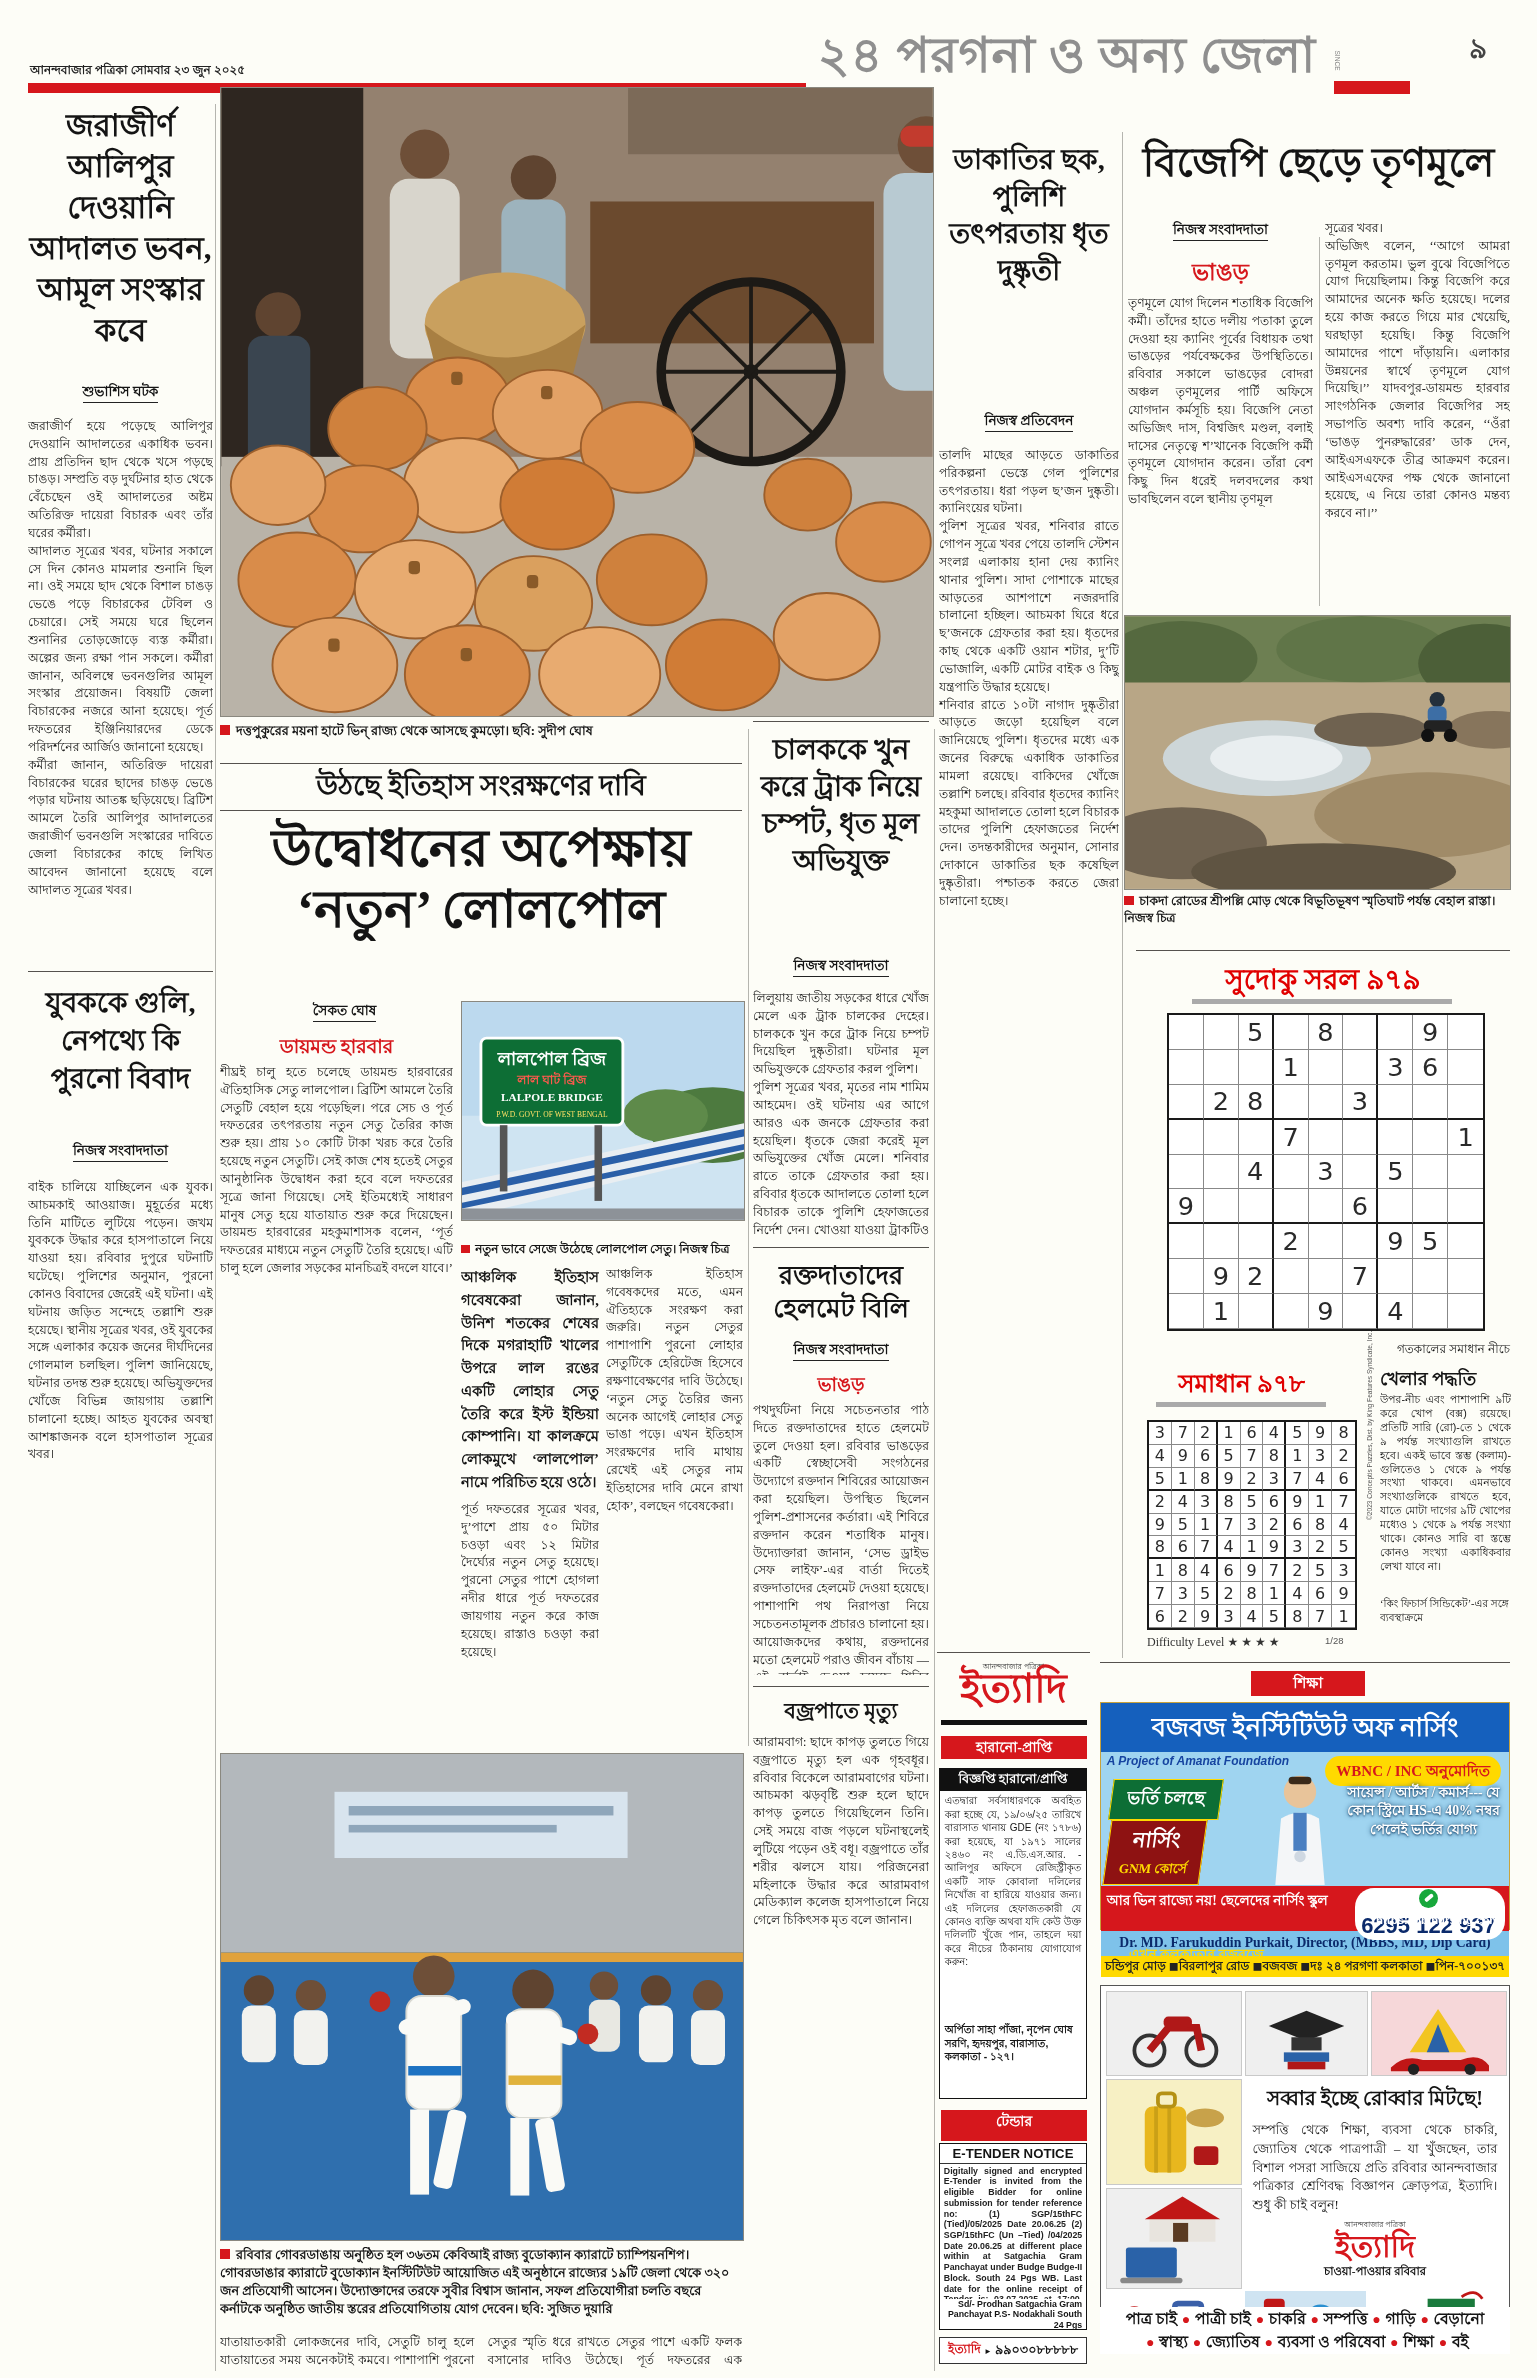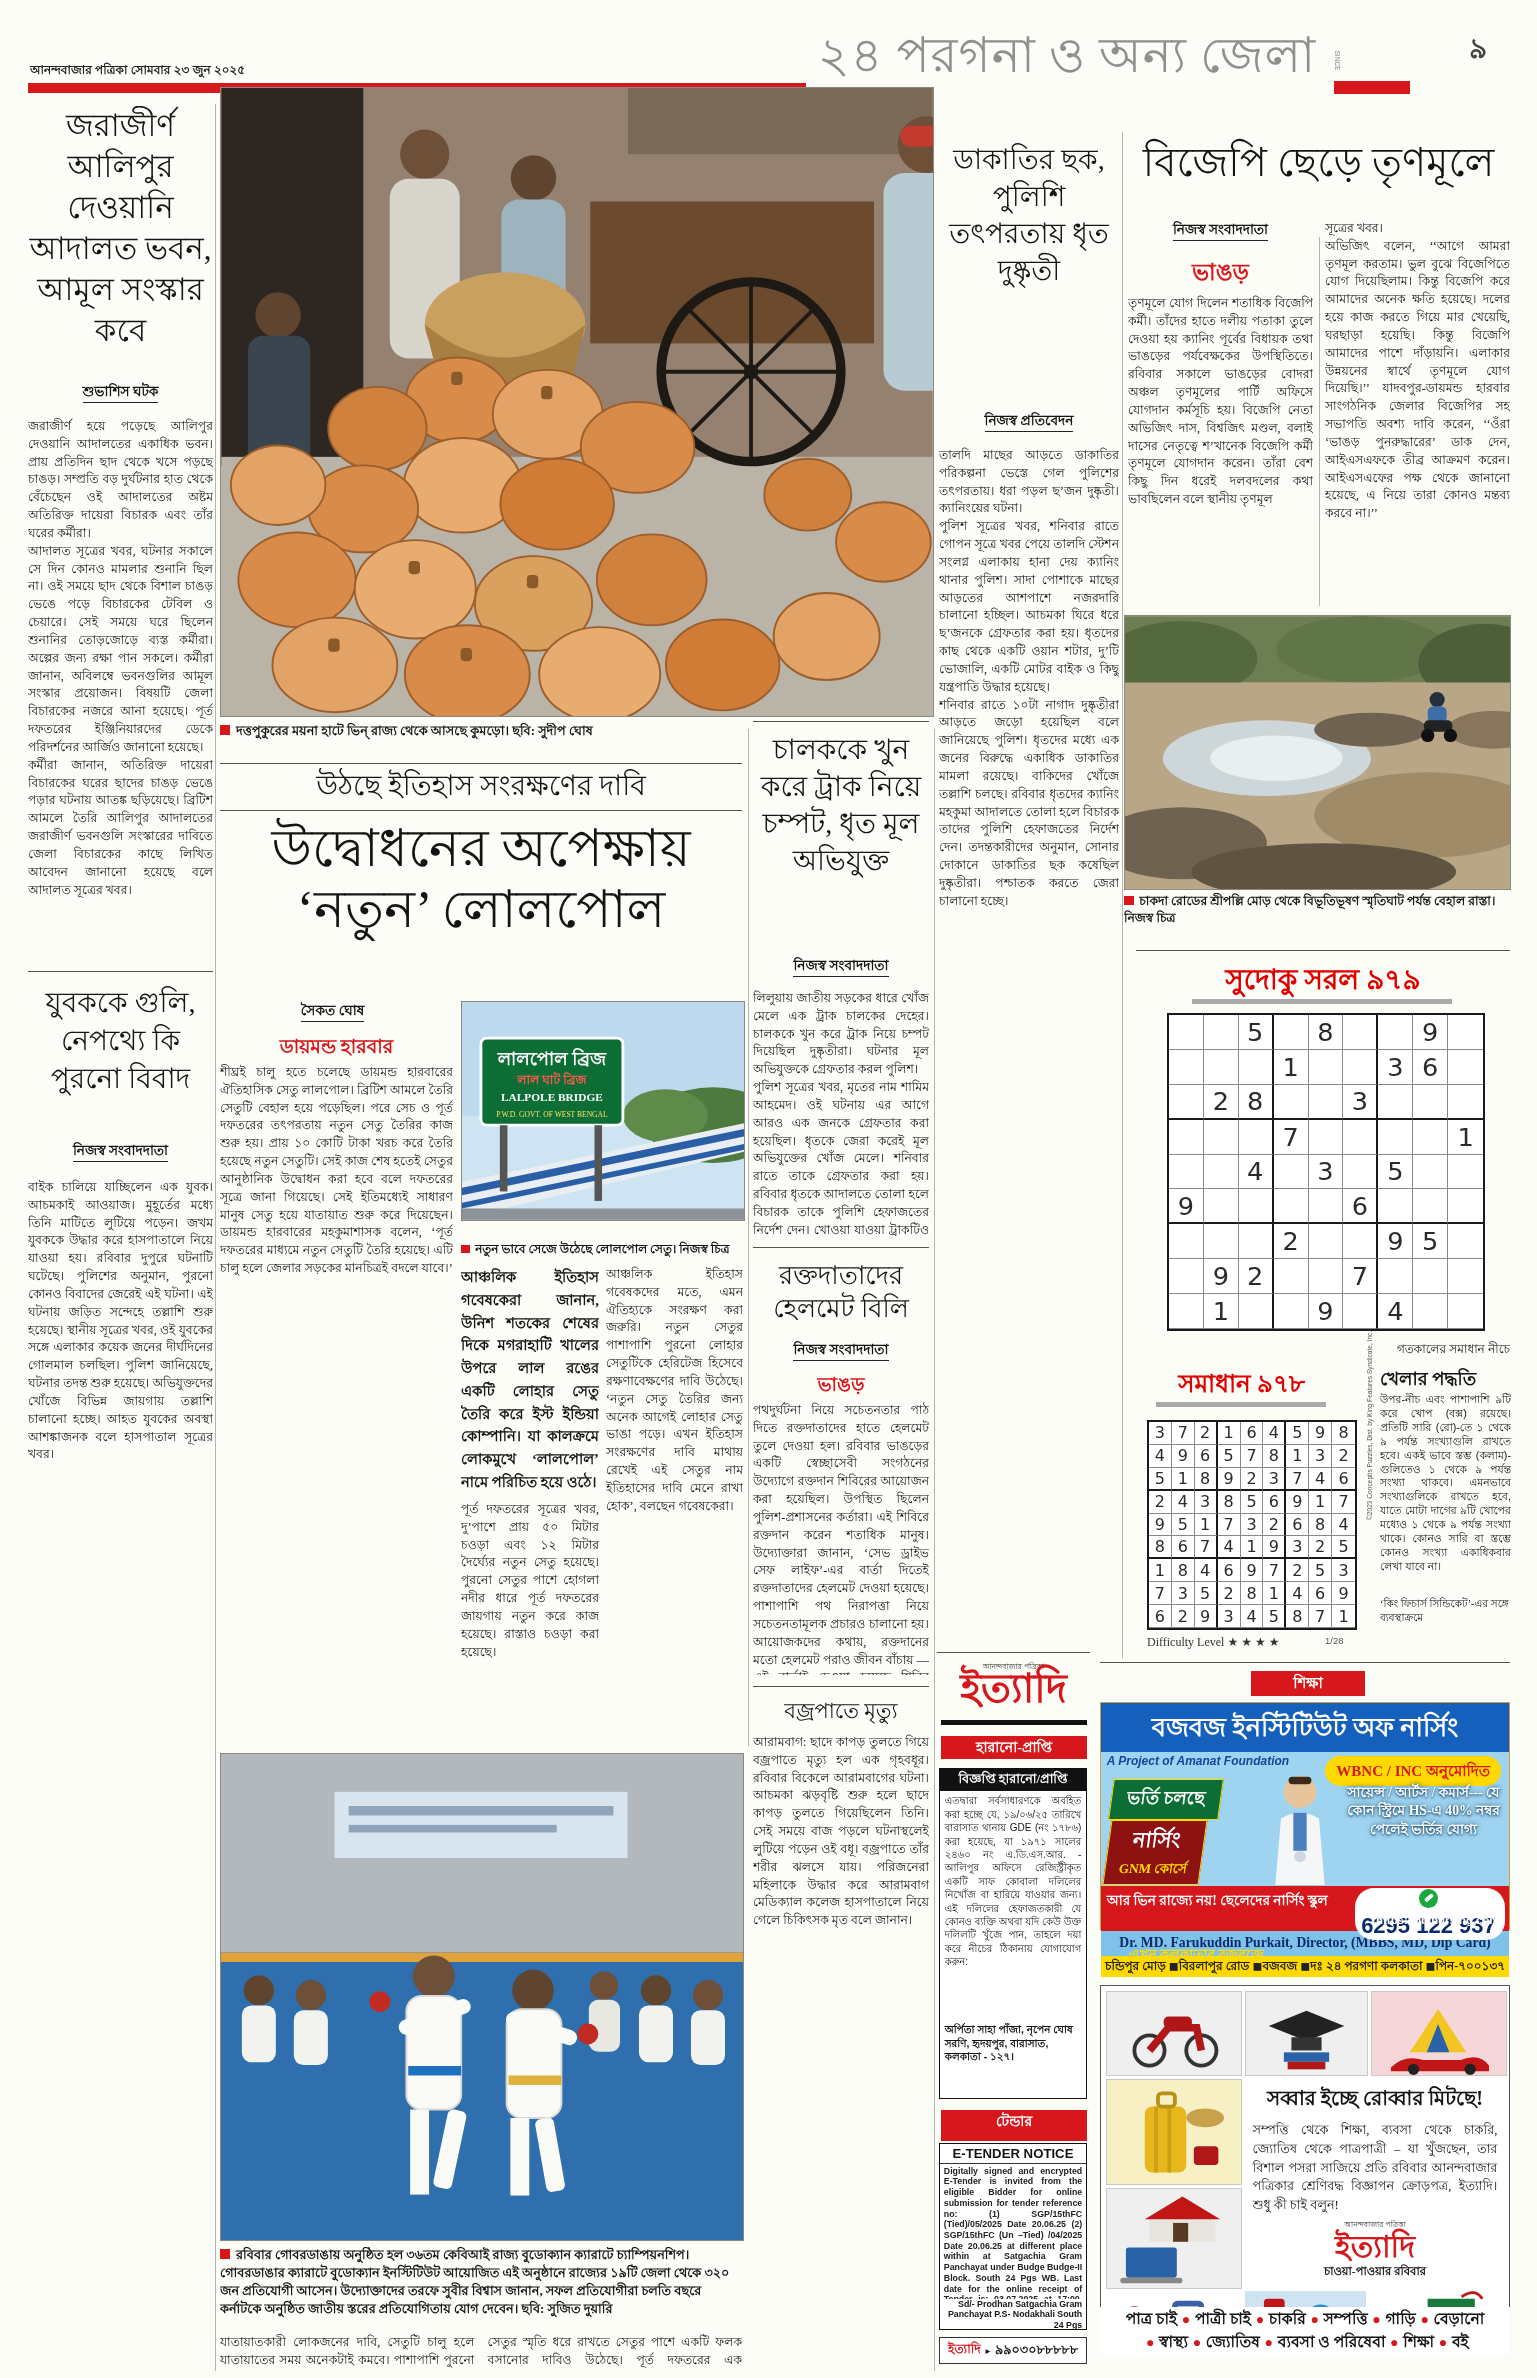--- a/index.html
+++ b/index.html
@@ -6,21 +6,21 @@
   #page{position:relative;width:1538px;height:2378px;background:#fdfdf7;margin:0 auto;
         font-family:"Liberation Serif","DejaVu Serif",serif;color:#141414;overflow:hidden;}
   .abs{position:absolute;}
   .serif{font-family:"Liberation Serif","DejaVu Serif",serif;}
   .sans{font-family:"Liberation Sans","DejaVu Sans",sans-serif;}
   .just{text-align:justify;}
   .ctr{text-align:center;}
   .bold{font-weight:bold;}
   .clip{overflow:hidden;}
   .body-txt{font-size:12.3px;line-height:1.45;text-align:justify;overflow:hidden;}
-  .headline{font-weight:normal;line-height:1.25;text-align:center;overflow:hidden;}
+  .headline{font-weight:bold;line-height:1.25;text-align:center;overflow:hidden;}
   .byline{font-weight:bold;font-size:13.7px;text-align:center;}
   .byline u{ text-decoration:none;border-bottom:1.9px solid #222;padding-bottom:2.8px;}
   .dateline{color:#d6171c;font-weight:bold;text-align:center;}
   .caption{font-weight:bold;font-size:12.8px;line-height:1.4;overflow:hidden;}
   .redsq{display:inline-block;width:10.4px;height:10.4px;background:#d6171c;margin-right:5.7px;}
   .vr{position:absolute;width:0.9px;background:#b5b5af;}
   .hr{position:absolute;height:0.9px;background:#55524e;}
   .photo{border:0.9px solid #8a887f;overflow:hidden;}
   .red-tag{background:#d6171c;color:#fff;font-weight:bold;text-align:center;overflow:hidden;}
   
@@ -126,21 +126,21 @@
           <rect x="113" y="582" width="12" height="14" rx="4"></rect>
       </g>
     </svg>
   </div>
   <div class="abs caption" style="left:220px;top:723px;width:712px;"><span class="redsq"></span><span>দত্তপুকুরের ময়না হাটে ভিন্ রাজ্য থেকে আসছে কুমড়ো। ছবি: সুদীপ ঘোষ</span></div>
 
   <div class="hr" style="left:220px;top:763px;width:522px;"></div>
   <div class="abs headline" style="left:220px;top:768px;width:522px;font-size:28px;">উঠছে ইতিহাস সংরক্ষণের দাবি</div>
   <div class="hr" style="left:220px;top:810px;width:522px;"></div>
   <div class="abs headline" style="left:220px;top:818px;width:522px;font-size:52px;line-height:1.18;">উদ্বোধনের অপেক্ষায় ‘নতুন’ লোলপোল</div>
-  <div class="abs byline" style="left:216px;top:999px;width:233px;"><u>সৈকত ঘোষ</u></div>
+  <div class="abs byline" style="left:228px;top:999px;width:233px;"><u>সৈকত ঘোষ</u></div>
   <div class="abs dateline" style="left:220px;top:1032px;width:233px;font-size:19px;">ডায়মন্ড হারবার</div>
   <div class="abs body-txt" style="left:220px;top:1064px;width:233px;height:679px;">শীঘ্রই চালু হতে চলেছে ডায়মন্ড হারবারের ঐতিহাসিক সেতু লালপোল। ব্রিটিশ আমলে তৈরি সেতুটি বেহাল হয়ে পড়েছিল। পরে সেচ ও পূর্ত দফতরের তৎপরতায় নতুন সেতু তৈরির কাজ শুরু হয়। প্রায় ১০ কোটি টাকা খরচ করে তৈরি হয়েছে নতুন সেতুটি। সেই কাজ শেষ হতেই সেতুর আনুষ্ঠানিক উদ্বোধন করা হবে বলে দফতরের সূত্রে জানা গিয়েছে। সেই ইতিমধ্যেই সাধারণ মানুষ সেতু হয়ে যাতায়াত শুরু করে দিয়েছেন। ডায়মন্ড হারবারের মহকুমাশাসক বলেন, ‘পূর্ত দফতরের মাধ্যমে নতুন সেতুটি তৈরি হয়েছে। এটি চালু হলে জেলার সড়কের মানচিত্রই বদলে যাবে।’</div>
 
   <div class="abs photo" style="left:461px;top:1001px;width:282px;height:218px;">
     <svg width="282" height="218" viewBox="0 0 298 230">
       <rect width="298" height="230" fill="#cfe4f2"></rect>
       <rect y="0" width="298" height="120" fill="#bcd9ee"></rect>
       <ellipse cx="265" cy="130" rx="70" ry="40" fill="#4d7a3f"></ellipse>
       <ellipse cx="215" cy="120" rx="45" ry="28" fill="#5e8a4a"></ellipse>
 

